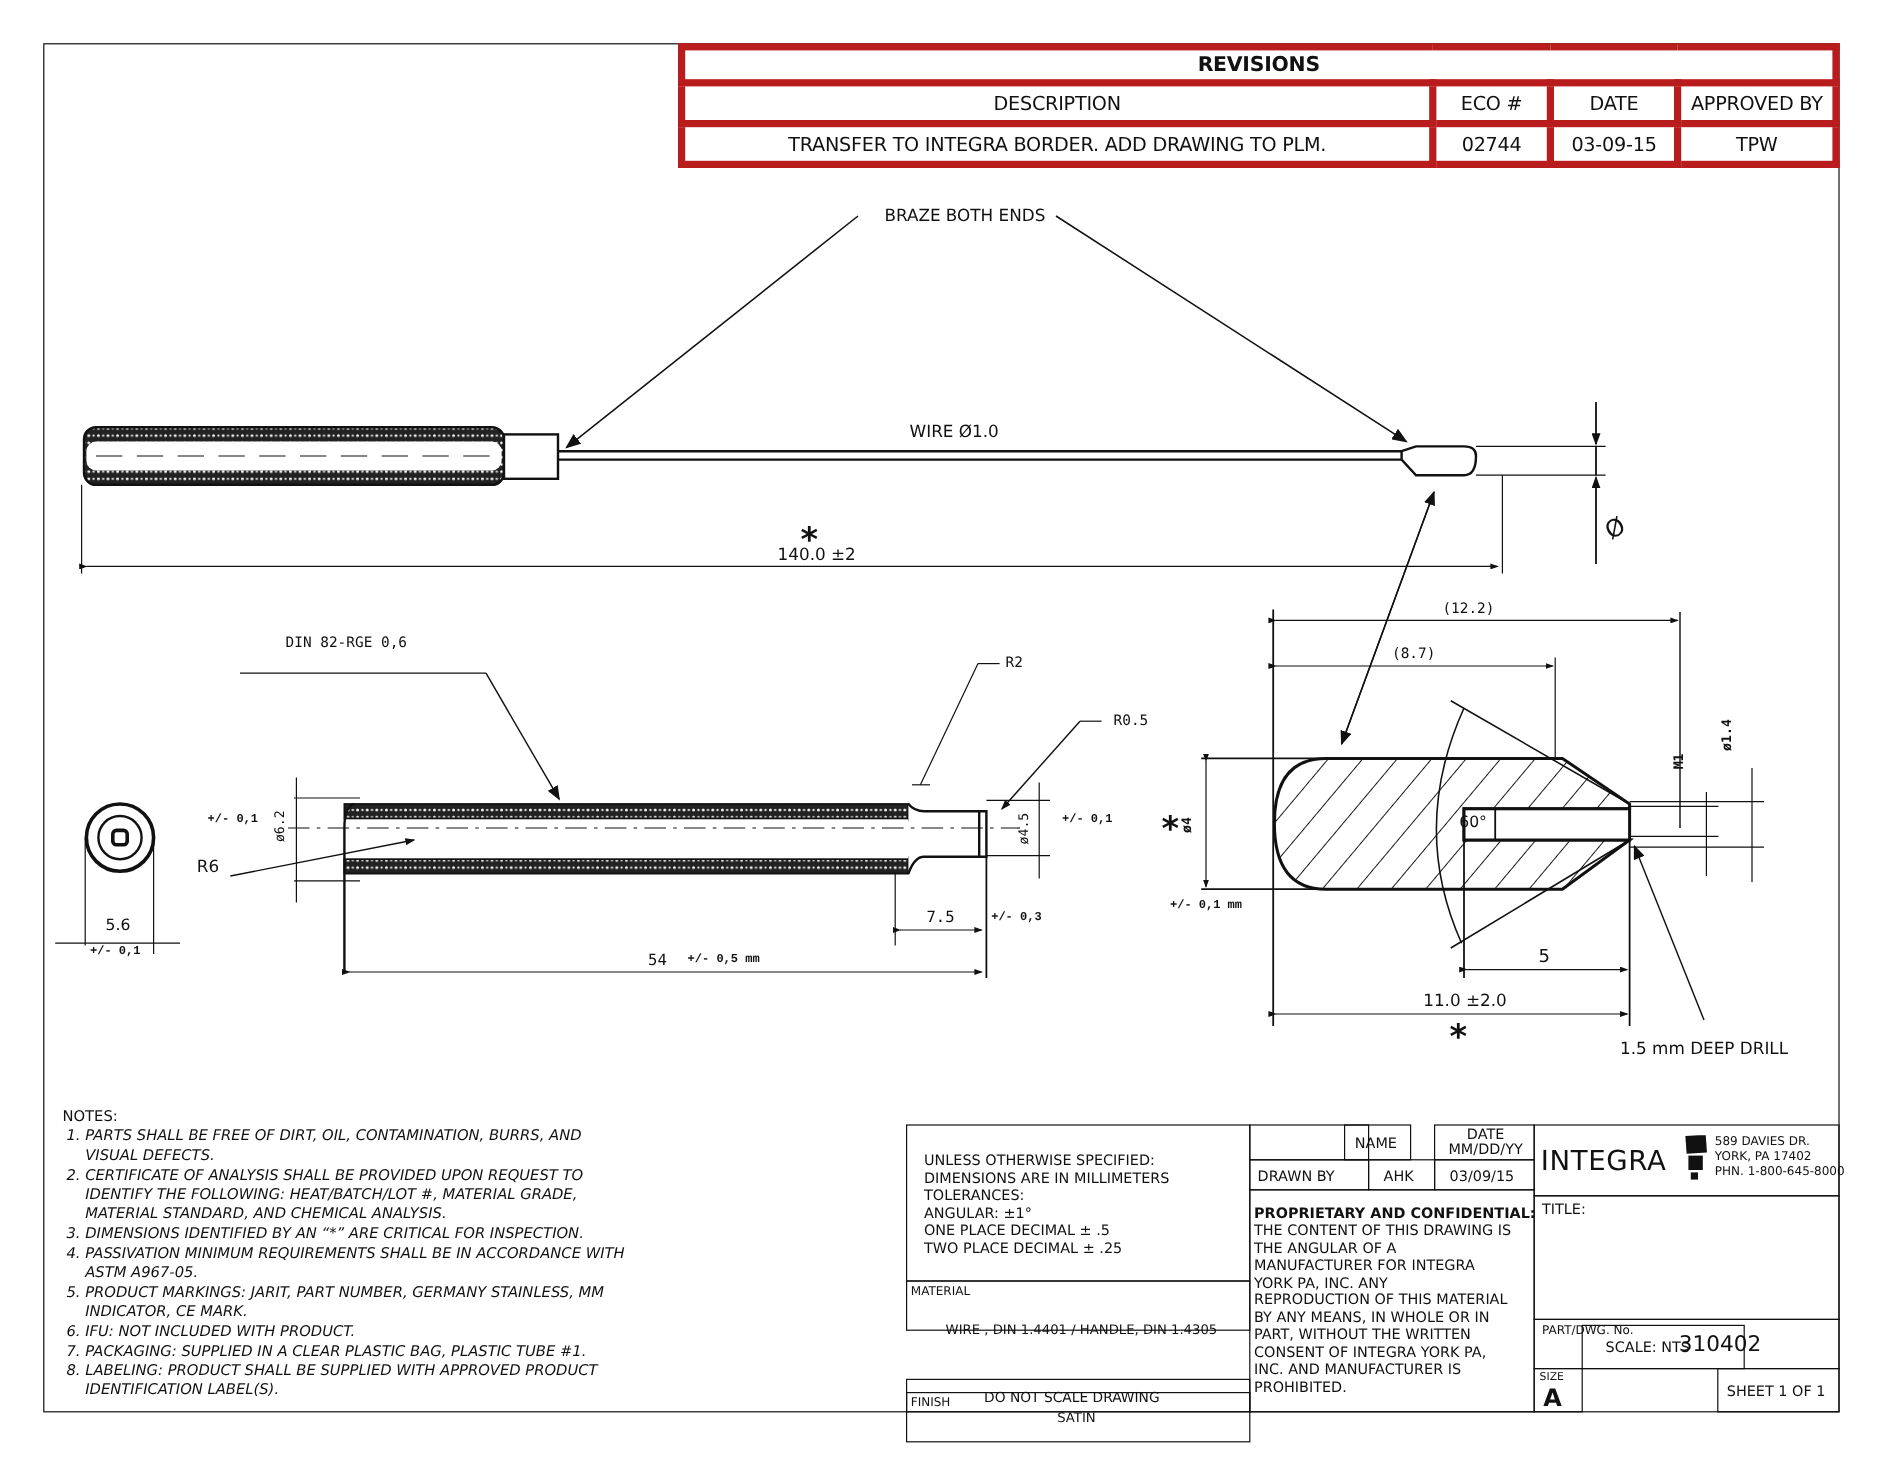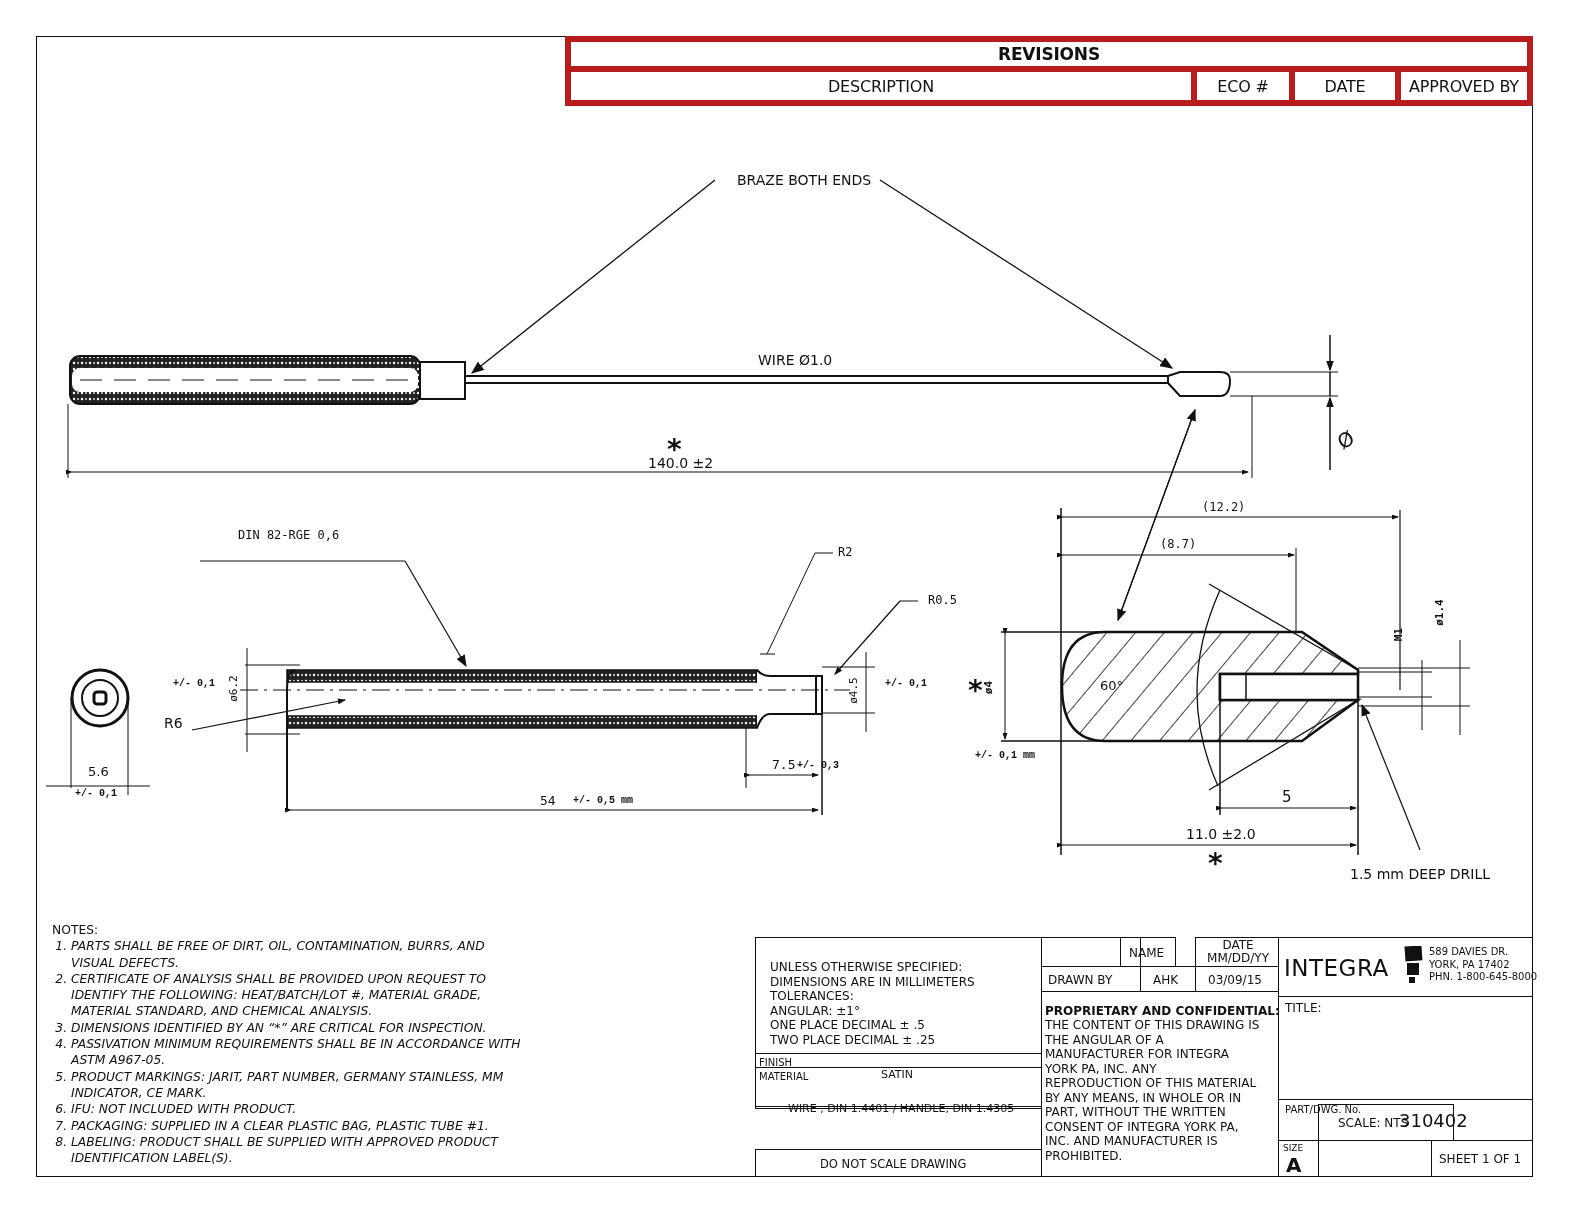--- a/index.html
+++ b/index.html
@@ -38,20 +38,26 @@
   <tbody>
       <tr>
         <td colspan="4" class="title">REVISIONS</td>
       </tr>
   <tr>
     <td style="width:620px">DESCRIPTION</td>
     <td style="width:92px">ECO #</td>
     <td style="width:100px">DATE</td>
     <td>APPROVED BY</td>
   </tr>
+  <tr>
+    <td>TRANSFER TO INTEGRA BORDER. ADD DRAWING TO PLM.</td>
+    <td>02744</td>
+    <td>03-09-15</td>
+    <td>TPW</td>
+  </tr>
 </tbody>
   </table>
 
 <svg class="drawing" width="1584" height="1224">
   <defs>
     <pattern id="knurl" width="8" height="6" patternUnits="userSpaceOnUse">
       <rect width="8" height="6" fill="#222"></rect>
       <circle cx="2" cy="3" r="1.2" fill="#fff"></circle>
       <circle cx="6" cy="3" r="1" fill="#ddd"></circle>
     </pattern>
@@ -175,30 +181,30 @@
 <div class="lbl-mono" style="left:838px;top:545px;">R2</div>
 <div class="lbl-mono" style="left:928px;top:593px;">R0.5</div>
 <div class="lbl" style="left:164px;top:715px;font-size:14px;">R6</div>
 <div class="lbl" style="left:88px;top:764px;font-size:13px;">5.6</div>
 <div class="lbl-sm" style="left:75px;top:788px;">+/- 0,1</div>
 <div class="lbl-sm" style="left:173px;top:678px;">+/- 0,1</div>
 <div class="lbl-mono vert" style="left:220px;top:682px;font-size:11px;">ø6.2</div>
 <div class="lbl-mono vert" style="left:840px;top:684px;font-size:11px;">ø4.5</div>
 <div class="lbl-sm" style="left:885px;top:678px;">+/- 0,1</div>
 <div class="lbl-mono" style="left:772px;top:757px;font-size:13px;">7.5</div>
-<div class="lbl-sm" style="left:797px;top:760px;text-align:center;">+/- 0,3</div>
+<div class="lbl-sm" style="left:826px;top:760px;text-align:center;">+/- 0,3</div>
 <div class="lbl-mono" style="left:540px;top:793px;font-size:13px;">54</div>
 <div class="lbl-sm" style="left:573px;top:795px;">+/- 0,5 mm</div>
 
 <div class="star" style="left:968px;top:677px;">*</div>
 <div class="lbl-mono vert" style="left:982px;top:681px;font-size:11px;font-weight:bold;">ø4</div>
 <div class="lbl-sm" style="left:975px;top:750px;">+/- 0,1 mm</div>
 <div class="lbl-mono" style="left:1202px;top:500px;font-size:12px;">(12.2)</div>
 <div class="lbl-mono" style="left:1160px;top:537px;font-size:12px;">(8.7)</div>
-<div class="lbl" style="left:1100px;top:678px;font-size:13px;">60°</div>
+<div class="lbl" style="left:1216px;top:678px;font-size:13px;">60°</div>
 <div class="lbl-mono vert" style="left:1392px;top:628px;font-size:11px;font-weight:bold;">M1</div>
 <div class="lbl-mono vert" style="left:1426px;top:606px;font-size:11px;font-weight:bold;">ø1.4</div>
 <div class="lbl" style="left:1282px;top:788px;font-size:15px;">5</div>
 <div class="lbl" style="left:1186px;top:826px;font-size:14px;">11.0 ±2.0</div>
 <div class="star" style="left:1208px;top:850px;">*</div>
 <div class="lbl" style="left:1350px;top:866px;font-size:14px;">1.5 mm DEEP DRILL</div>
 
 <div class="notes">
   <div>NOTES:</div>
   <ol>
@@ -222,21 +228,21 @@
       <div>TOLERANCES:</div>
       <div>ANGULAR: ±1°</div>
       <div>ONE PLACE DECIMAL ± .5</div>
       <div>TWO PLACE DECIMAL ± .25</div>
     </div>
   </div>
   <div class="tb" style="left:755px;top:1067px;width:287px;height:42px;">
     <div class="tb-text tiny" style="left:3px;top:2px;">MATERIAL</div>
     <div class="tb-text" style="left:32px;top:16px;font-size:11px;margin-top:18px;">WIRE , DIN 1.4401 / HANDLE, DIN 1.4305</div>
   </div>
-  <div class="tb" style="left:755px;top:1053px;width:287px;height:54px;">
+  <div class="tb" style="left:755px;top:1160px;width:287px;height:42px;">
     <div class="tb-text tiny" style="left:3px;top:2px;">FINISH</div>
     <div class="tb-text" style="left:125px;top:14px;font-size:11px;">SATIN</div>
   </div>
   <div class="tb" style="left:755px;top:1149px;width:287px;height:28px;">
     <div class="tb-text" style="left:64px;top:7px;font-size:11.5px;">DO NOT SCALE DRAWING</div>
   </div>
 
   <div class="tb" style="left:1041px;top:937px;width:100px;height:30px;"></div>
   <div class="tb" style="left:1120px;top:937px;width:56px;height:30px;">
     <div class="tb-text" style="left:8px;top:8px;">NAME</div>

